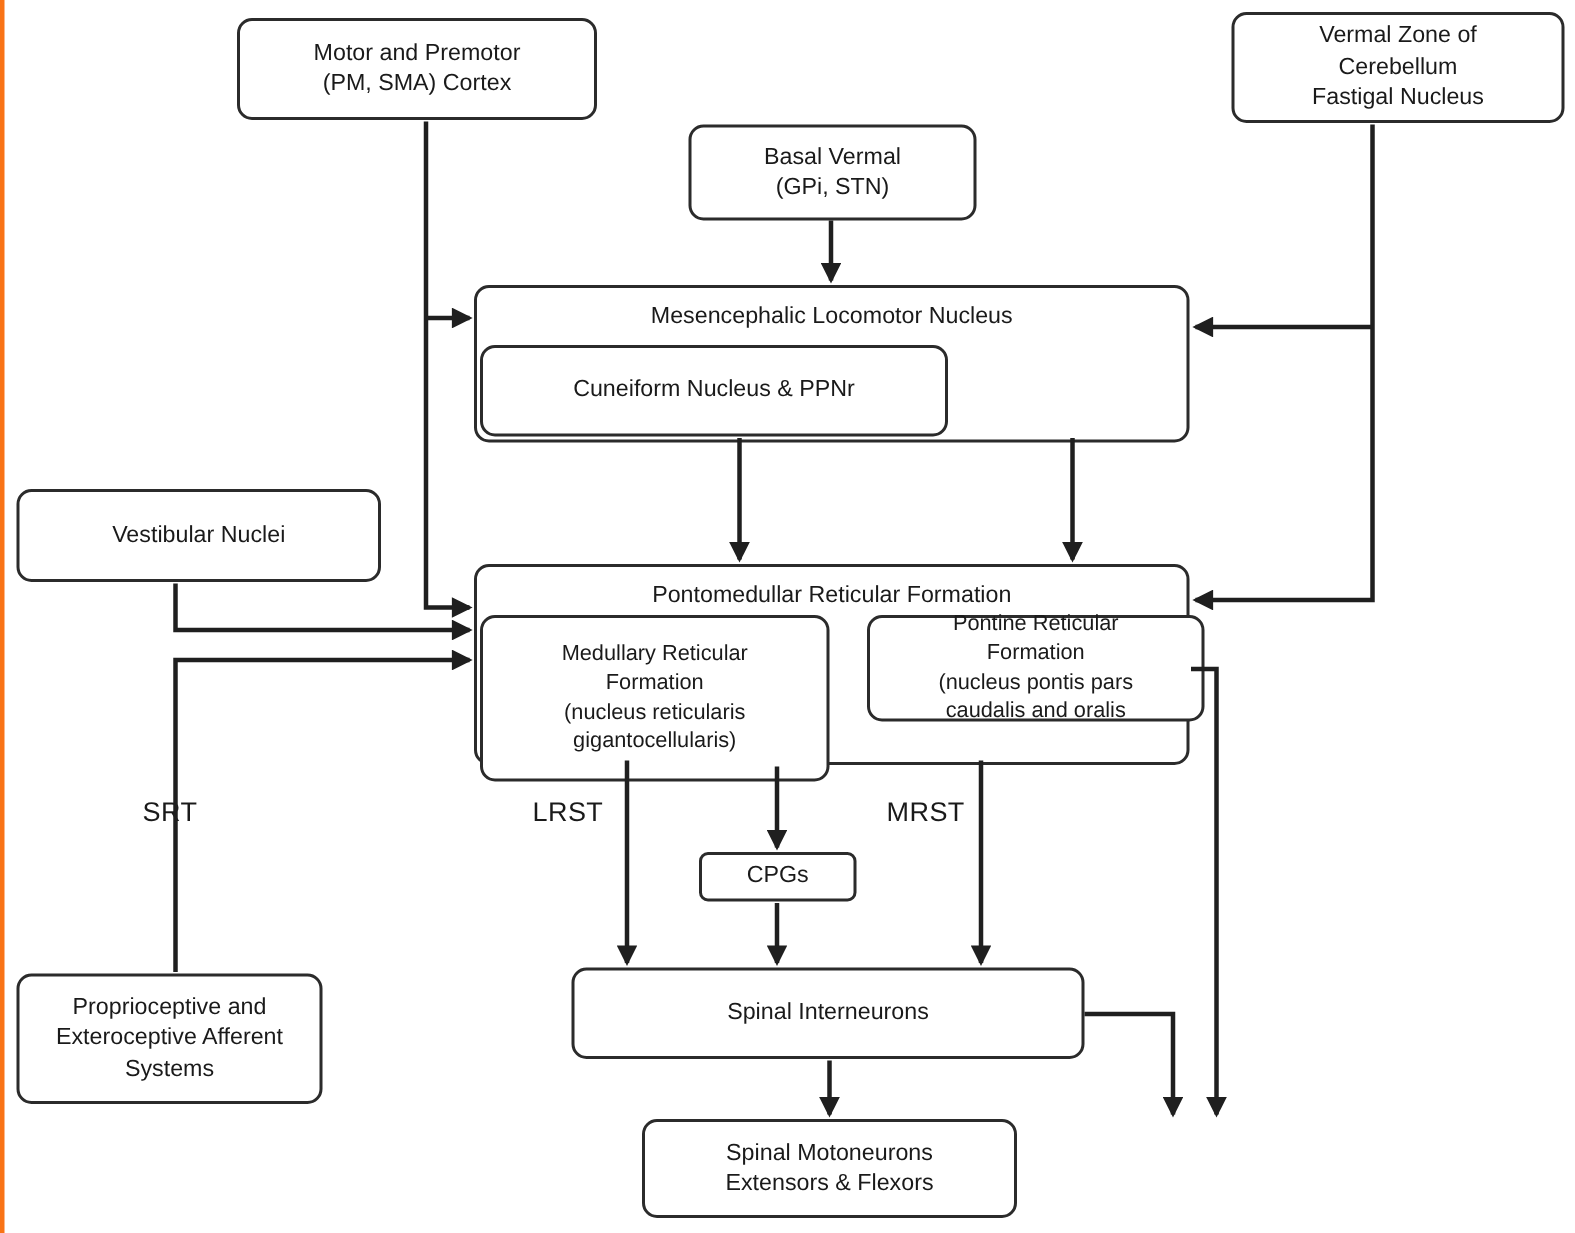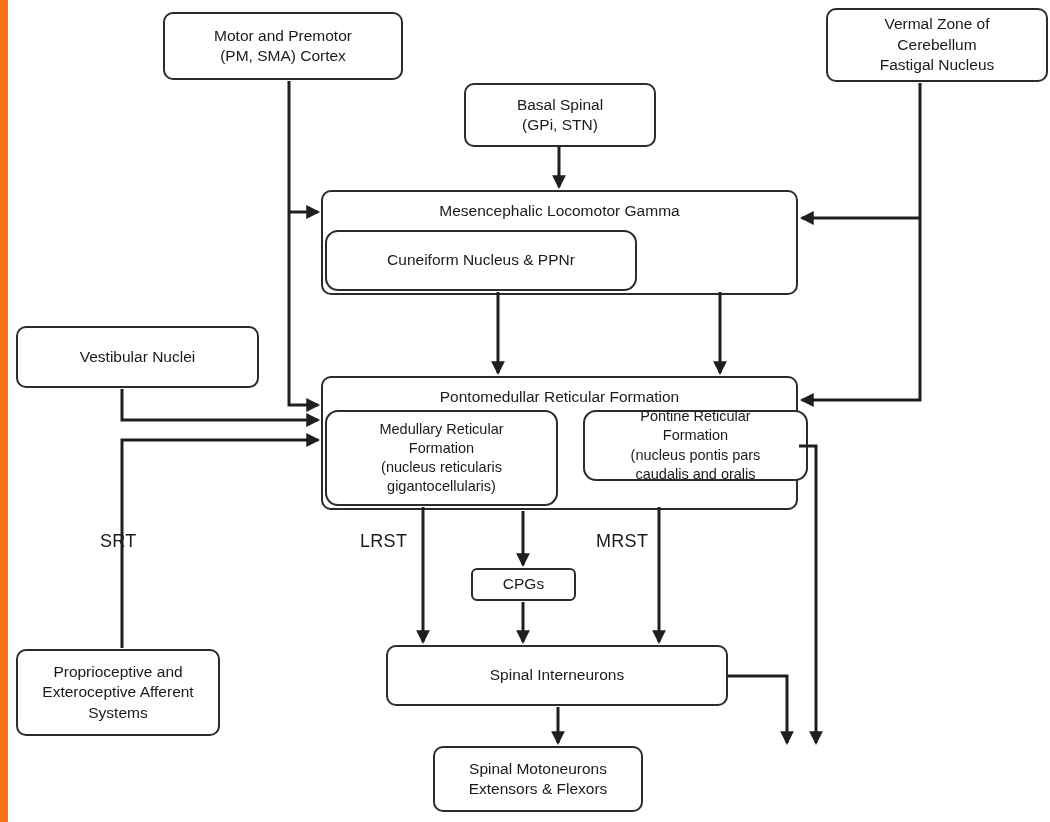--- a/index.html
+++ b/index.html
@@ -1,32 +1,32 @@
 <!DOCTYPE html>
 <html><head>
 <meta charset="utf-8">
 <style>
   * { margin:0; padding:0; box-sizing:border-box; }
   html,body { background:#ffffff; }
   body { font-family:"Liberation Sans","DejaVu Sans",sans-serif; }
   .canvas {
     position:relative; width:1050px; height:822px;
     background:#ffffff; overflow:hidden;
-    border-left:8px solid #f97316;
+    border-left:3px solid #f97316;
   }
   .box {
     position:absolute; background:#ffffff;
     border:2px solid #2b2b2b; border-radius:10px;
     display:flex; align-items:center; justify-content:center;
     text-align:center; color:#1a1a1a;
     font-size:15.5px; line-height:1.32; z-index:2;
   }
   .box .lbl { white-space:pre-line; display:block; padding:0 6px; }
   .box.container { z-index:1; align-items:flex-start; padding-top:9px; }
-  .box.sub { z-index:3;border-radius:13px; }
+  .box.sub { z-index:3; }
   .box.small-text { font-size:14.5px; }
   .edges { position:absolute; left:0; top:0; z-index:4; pointer-events:none; }
   .edge-label {
     position:absolute; z-index:2; color:#1a1a1a;
     font-size:18px; letter-spacing:.3px;
   }
 </style>
 </head>
 <body>
 
@@ -37,39 +37,39 @@
 (PM, SMA) Cortex</span>
   </div>
 
   <div class="box" style="left:818px;top:8px;width:222px;height:74px">
     <span class="lbl">Vermal Zone of
 Cerebellum
 Fastigal Nucleus</span>
   </div>
 
   <div class="box" style="left:456px;top:83px;width:192px;height:64px">
-    <span class="lbl">Basal Spinal
+    <span class="lbl">Basal Vermal
 (GPi, STN)</span>
   </div>
 
   <div class="box container" style="left:313px;top:190px;width:477px;height:105px">
-    <span class="lbl">Mesencephalic Locomotor Gamma</span>
+    <span class="lbl">Mesencephalic Locomotor Nucleus</span>
   </div>
   <div class="box sub" style="left:317px;top:230px;width:312px;height:61px">
     <span class="lbl">Cuneiform Nucleus &amp; PPNr</span>
   </div>
 
   <div class="box" style="left:8px;top:326px;width:243px;height:62px">
     <span class="lbl">Vestibular Nuclei</span>
   </div>
 
   <div class="box container" style="left:313px;top:376px;width:477px;height:134px">
     <span class="lbl">Pontomedullar Reticular Formation</span>
   </div>
-  <div class="box sub small-text" style="left:317px;top:410px;width:233px;height:96px">
+  <div class="box sub small-text" style="left:317px;top:410px;width:233px;height:111px">
     <span class="lbl">Medullary Reticular
 Formation
 (nucleus reticularis
 gigantocellularis)</span>
   </div>
   <div class="box sub small-text" style="left:575px;top:410px;width:225px;height:71px">
     <span class="lbl">Pontine Reticular
 Formation
 (nucleus pontis pars
 caudalis and oralis</span>
@@ -82,21 +82,21 @@
   <div class="box" style="left:463px;top:568px;width:105px;height:33px;border-radius:6px">
     <span class="lbl">CPGs</span>
   </div>
 
   <div class="box" style="left:8px;top:649px;width:204px;height:87px">
     <span class="lbl">Proprioceptive and
 Exteroceptive Afferent
 Systems</span>
   </div>
 
-  <div class="box" style="left:425px;top:746px;width:210px;height:66px">
+  <div class="box" style="left:425px;top:746px;width:250px;height:66px">
     <span class="lbl">Spinal Motoneurons
 Extensors &amp; Flexors</span>
   </div>
 
 
   <div class="edge-label" style="left:92px;top:531px">SRT</div>
   <div class="edge-label" style="left:352px;top:531px">LRST</div>
   <div class="edge-label" style="left:588px;top:531px">MRST</div>
 
   <svg class="edges" width="1050" height="822" viewBox="0 0 1050 822" aria-hidden="true">

